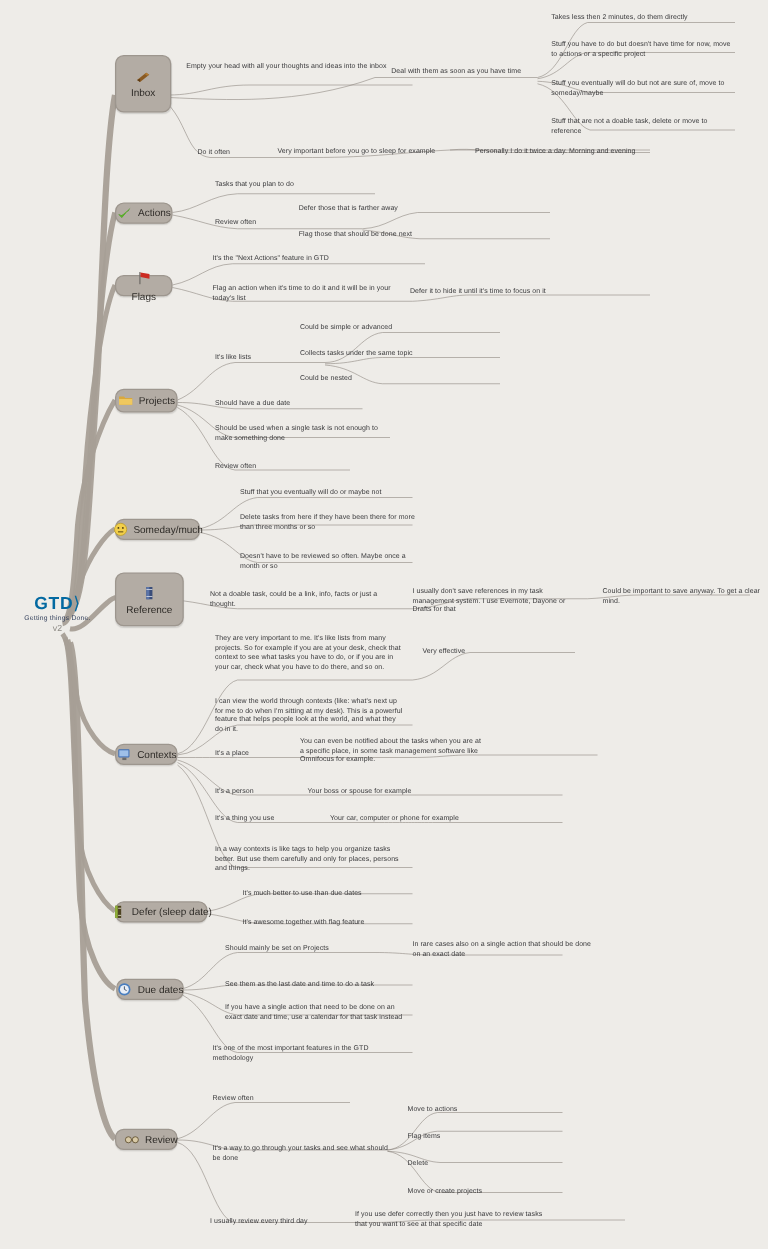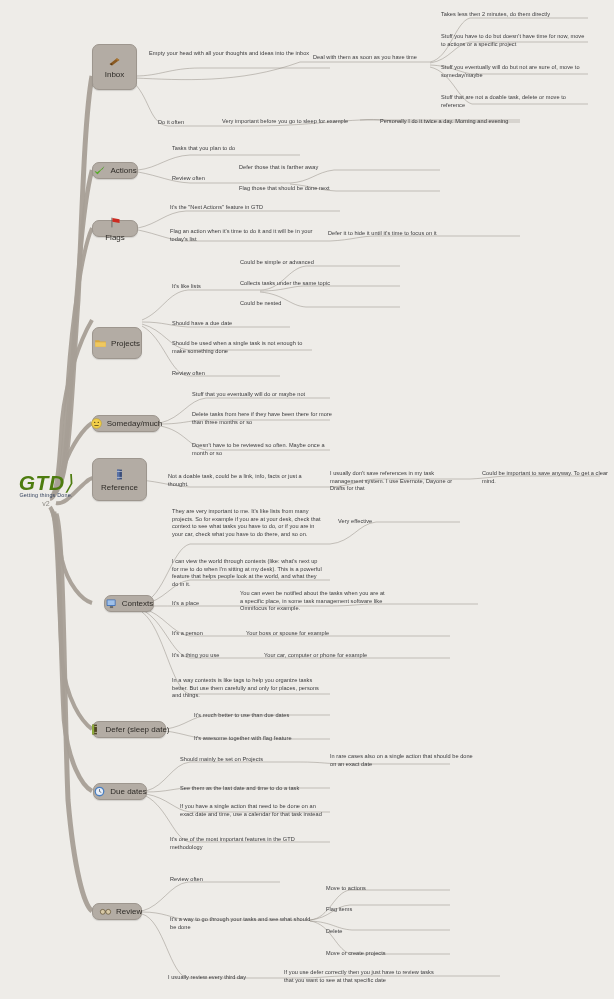--- a/index.html
+++ b/index.html
@@ -28,25 +28,24 @@
   .root {
     position: absolute;
     width: 84px;
     text-align: center;
     left: 4px;
     top: 474px;
   }
   .root-logo {
     font-family: "Liberation Sans", sans-serif;
     font-weight: bold;
-    font-size: 21px;
+    font-size: 14px;
     letter-spacing: 0.5px;
-    color: #4d7c0f;
+    color: #0369a1;
     line-height: 17px;
-    font-style: italic;
   }
   .root-logo .chev { font-weight: normal; }
   .root-tag {
     font-size: 5.4px;
     color: #33405c;
     letter-spacing: 0.2px;
     margin-top: 1px;
   }
   .root-ver {
     font-size: 7px;
@@ -210,21 +209,21 @@
   <div class="node" style="left:92px; top:220px; width:46px; height:17px;flex-direction:column;">
     <span class="node-ico">
       <svg viewBox="0 0 16 16">
           <rect x="3" y="2" width="1.2" height="12" fill="#6d6a66"></rect>
           <path d="M4.2 2.5 L13 4 L13 8.5 L4.2 7 Z" fill="#cc2b22"></path>
         </svg>
     </span>
     <span class="node-label">Flags</span>
   </div>
 
-  <div class="node" style="left:92px; top:311px; width:50px; height:32px;margin-top:16px;">
+  <div class="node" style="left:92px; top:311px; width:50px; height:19px;">
     <span class="node-ico">
       <svg viewBox="0 0 16 16">
           <path d="M1.5 4 L6.5 4 L7.5 5.5 L14.5 5.5 L14.5 12 L1.5 12 Z" fill="#d9a83c"></path>
           <path d="M1.5 6.5 L14.5 6.5 L14.5 12 L1.5 12 Z" fill="#efc85f"></path>
         </svg>
     </span>
     <span class="node-label">Projects</span>
   </div>
 
   <div class="node" style="left:92px; top:415px; width:68px; height:17px;">
@@ -244,21 +243,21 @@
       <svg viewBox="0 0 16 16">
           <path d="M5 2 L11 2 L11 14 L5 14 Z" fill="#3b4e7a"></path>
           <path d="M5 2 L8 2 L8 14 L5 14 Z" fill="#5b74a8"></path>
           <rect x="5" y="4" width="6" height="0.8" fill="#d8dde8"></rect>
           <rect x="5" y="11" width="6" height="0.8" fill="#d8dde8"></rect>
         </svg>
     </span>
     <span class="node-label">Reference</span>
   </div>
 
-  <div class="node" style="left:104px; top:595px; width:50px; height:17px;">
+  <div class="node" style="left:92px; top:595px; width:50px; height:17px;">
     <span class="node-ico">
       <svg viewBox="0 0 16 16">
           <rect x="2" y="3" width="11" height="8" rx="0.8" fill="#3f6fb5"></rect>
           <rect x="3" y="4" width="9" height="6" fill="#9fc0e8"></rect>
           <rect x="6" y="11.2" width="4" height="2.4" fill="#6a6a6a"></rect>
         </svg>
     </span>
     <span class="node-label">Contexts</span>
   </div>
 

